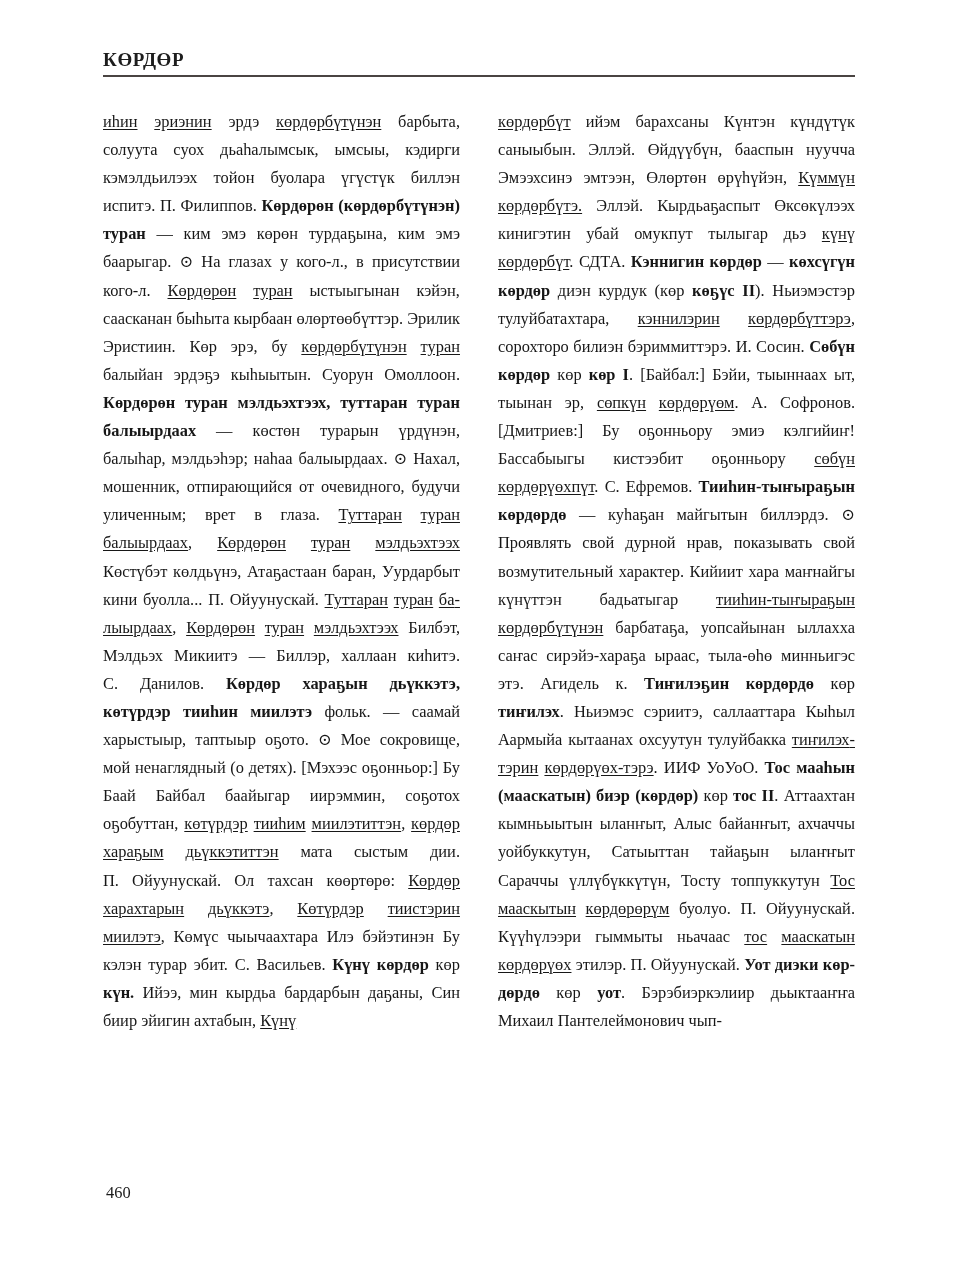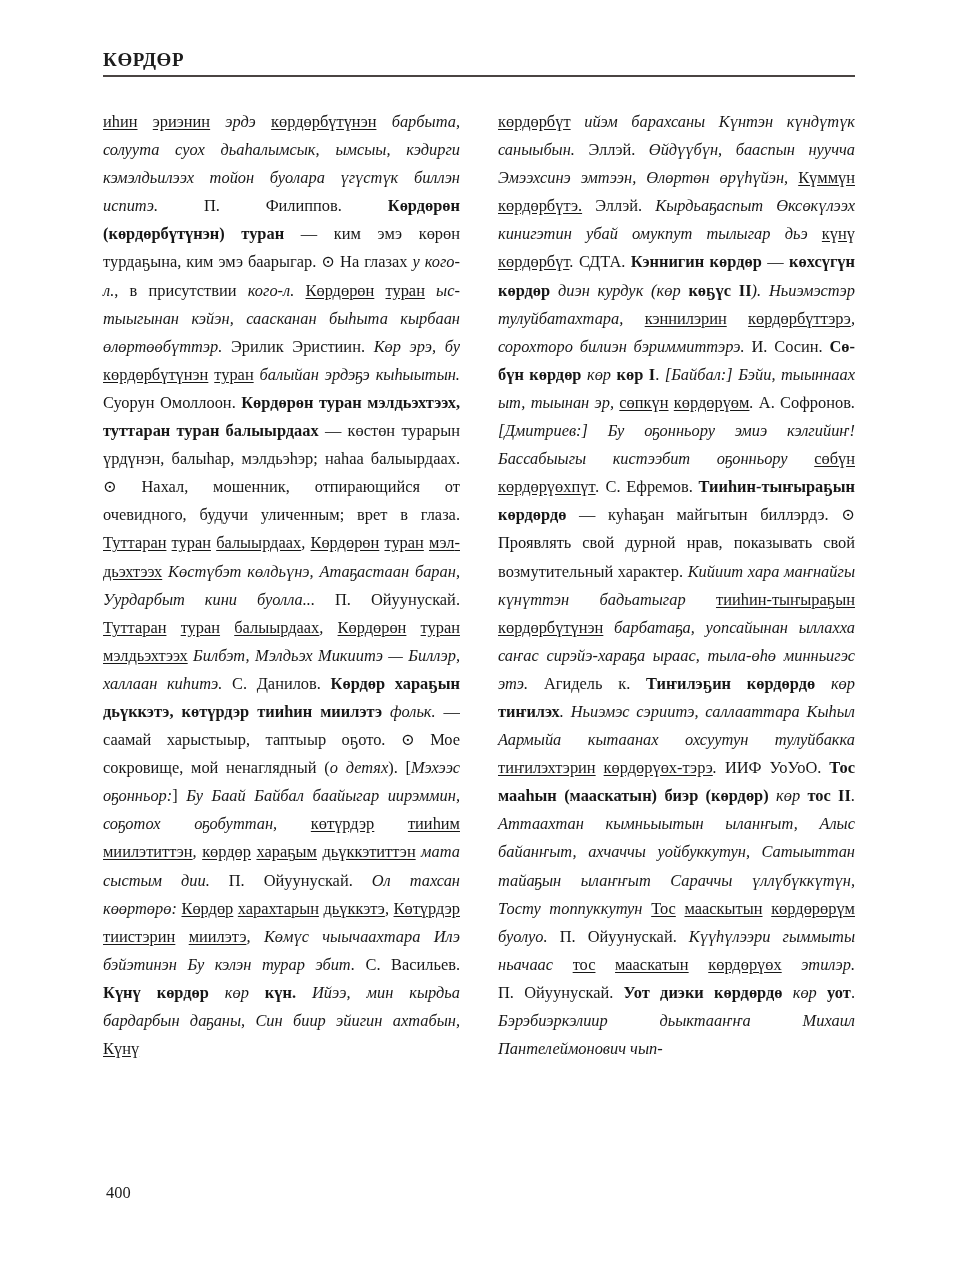--- a/index.html
+++ b/index.html
@@ -63,21 +63,21 @@
     margin: 0;
     font-size: 16.4px;
     line-height: 28.1px;
     text-align: justify;
     text-justify: inter-word;
     hyphens: manual;
     color: #171717;
   }
 
   
-  .it   { font-style: italic; }
+  .it   { }
   .bd   { font-weight: bold; font-style: normal; }
   .ul   { text-decoration: underline; text-underline-offset: 2px; }
   .rm   { font-style: normal; }
   .sym  { font-style: normal; font-weight: normal; }
 
   
   .folio {
     position: absolute;
     left: 106px;
     top: 1183px;
@@ -98,15 +98,15 @@
 
   <div class="columns">
     <div class="col">
       <p><span class="ul">иһин</span> <span class="ul">эриэнин</span> <span class="it">эрдэ</span> <span class="ul">көрдөрбүтүнэн</span> <span class="it">бар­быта, солуута суох дьаһалымсык, ым­сыы, кэдирги кэмэлдьилээх тойон буо­лара үгүстүк биллэн испитэ.</span> <span class="rm">П.&nbsp;Фи­липпов.</span> <span class="bd">Көрдөрөн (көрдөрбүтүнэн) туран</span> <span class="rm">— ким эмэ көрөн турдаҕына, ким эмэ баарыгар.</span> <span class="sym">⊙</span> <span class="rm">На глазах</span> <span class="it">у кого-л.</span><span class="rm">, в присутствии</span> <span class="it">кого-л.</span> <span class="ul">Көрдөрөн</span> <span class="ul">туран</span> <span class="it">ыс­тыыгынан кэйэн, саасканан быһыта кырбаан өлөртөөбүттэр.</span> <span class="rm">Эрилик Эрис­тиин.</span> <span class="it">Көр эрэ, бу</span> <span class="ul">көрдөрбүтүнэн</span> <span class="ul">туран</span> <span class="it">балыйан эрдэҕэ кыһыытын.</span> <span class="rm">Суорун Омоллоон.</span> <span class="bd">Көрдөрөн туран мэлдьэх­тээх, туттаран туран балыырдаах</span> <span class="rm">— көстөн турарын үрдүнэн, балыһар, мэл­дьэһэр; наһаа балыырдаах.</span> <span class="sym">⊙</span> <span class="rm">Нахал, мошенник, отпирающийся от очевидного, будучи уличенным; врет в глаза.</span> <span class="ul">Туттаран</span> <span class="ul">туран</span> <span class="ul">балыырдаах</span><span class="it">,</span> <span class="ul">Көрдөрөн</span> <span class="ul">туран</span> <span class="ul">мэл­дьэхтээх</span> <span class="it">Көстүбэт көлдьүнэ, Атаҕас­таан баран, Уурдарбыт кини буолла...</span> <span class="rm">П.&nbsp;Ойуунускай.</span> <span class="ul">Туттаран</span> <span class="ul">туран</span> <span class="ul">ба­лыырдаах</span><span class="it">,</span> <span class="ul">Көрдөрөн</span> <span class="ul">туран</span> <span class="ul">мэлдьэхтээх</span> <span class="it">Билбэт, Мэлдьэх Микиитэ — Биллэр, халлаан киһитэ.</span> <span class="rm">С.&nbsp;Данилов.</span> <span class="bd">Көрдөр хараҕын дьүккэтэ, көтүрдэр тииһин миилэтэ</span> <span class="it">фольк.</span> <span class="rm">— саамай харыстыыр, таптыыр оҕото.</span> <span class="sym">⊙</span> <span class="rm">Мое сокровище, мой ненаглядный (</span><span class="it">о детях</span><span class="rm">). [</span><span class="it">Мэхээс оҕон­ньор:</span><span class="rm">]</span> <span class="it">Бу Баай Байбал баайыгар иирэм­мин, соҕотох оҕобуттан,</span> <span class="ul">көтүрдэр</span> <span class="ul">тии­һим</span> <span class="ul">миилэтиттэн</span><span class="it">,</span> <span class="ul">көрдөр</span> <span class="ul">хараҕым</span> <span class="ul">дьүккэтиттэн</span> <span class="it">мата сыстым дии.</span> <span class="rm">П.&nbsp;Ойуунускай.</span> <span class="it">Ол тахсан көөртөрө:</span> <span class="ul">Көрдөр</span> <span class="ul">харахтарын</span> <span class="ul">дьүккэтэ</span><span class="it">,</span> <span class="ul">Көтүрдэр</span> <span class="ul">тиистэрин</span> <span class="ul">миилэтэ</span><span class="it">, Көмүс чыычаах­тара Илэ бэйэтинэн Бу кэлэн турар эбит.</span> <span class="rm">С.&nbsp;Васильев.</span> <span class="bd">Күнү көрдөр</span> <span class="it">көр</span> <span class="bd">күн.</span> <span class="it">Ийээ, мин кырдьа бардарбын да­ҕаны, Син биир эйигин ахтабын,</span> <span class="ul">Күнү</span></p>
     </div>
     <div class="col">
       <p><span class="ul">көрдөрбүт</span> <span class="it">ийэм барахсаны Күнтэн күн­дүтүк саныыбын.</span> <span class="rm">Эллэй.</span> <span class="it">Өйдүүбүн, бааспын нуучча Эмээхсинэ эмтээн, Өлөртөн өрүһүйэн,</span> <span class="ul">Күммүн</span> <span class="ul">көрдөрбүтэ.</span> <span class="rm">Эллэй.</span> <span class="it">Кырдьаҕаспыт Өксөкүлээх кини­гэтин убай омукпут тылыгар дьэ</span> <span class="ul">күнү</span> <span class="ul">көрдөрбүт</span><span class="rm">. СДТА.</span> <span class="bd">Кэннигин көрдөр</span> <span class="rm">—</span> <span class="bd">көхсүгүн көрдөр</span> <span class="it">диэн курдук (көр</span> <span class="bd">кө­ҕүс II</span><span class="it">).</span> <span class="it">Ньиэмэстэр тулуйбатахтара,</span> <span class="ul">кэннилэрин</span> <span class="ul">көрдөрбүттэрэ</span><span class="it">, сорохторо билиэн бэриммиттэрэ.</span> <span class="rm">И.&nbsp;Сосин.</span> <span class="bd">Сө­бүн көрдөр</span> <span class="it">көр</span> <span class="bd">көр I</span><span class="rm">.</span> <span class="it">[Байбал:] Бэйи, тыыннаах ыт, тыынан эр,</span> <span class="ul">сөпкүн</span> <span class="ul">көрдө­рүөм</span><span class="it">.</span> <span class="rm">А.&nbsp;Софронов.</span> <span class="it">[Дмитриев:] Бу оҕонньору эмиэ кэлгийиҥ! Бассабыыгы кистээбит оҕонньору</span> <span class="ul">сөбүн</span> <span class="ul">көрдөрүөх­пүт</span><span class="it">.</span> <span class="rm">С.&nbsp;Ефремов.</span> <span class="bd">Тииһин-тыҥыраҕын көрдөрдө</span> <span class="rm">— куһаҕан майгытын биллэр­дэ.</span> <span class="sym">⊙</span> <span class="rm">Проявлять свой дурной нрав, показывать свой возмутительный характер.</span> <span class="it">Кийиит хара маҥнайгы күнүттэн ба­дьатыгар</span> <span class="ul">тииһин-тыҥыраҕын</span> <span class="ul">көрдөрбү­түнэн</span> <span class="it">барбатаҕа, уопсайынан ыллахха саҥас сирэйэ-хараҕа ыраас, тыла-өһө минньигэс этэ.</span> <span class="rm">Агидель к.</span> <span class="bd">Тиҥилэҕин көрдөрдө</span> <span class="it">көр</span> <span class="bd">тиҥилэх</span><span class="it">.</span> <span class="it">Ньиэмэс сэрии­тэ, саллааттара Кыһыл Аармыйа кы­таанах охсуутун тулуйбакка</span> <span class="ul">тиҥилэх­тэрин</span> <span class="ul">көрдөрүөх-тэрэ</span><span class="it">.</span> <span class="rm">ИИФ УоУоО.</span> <span class="bd">Тос мааһын (мааскатын) биэр (көрдөр)</span> <span class="it">көр</span> <span class="bd">тос II</span><span class="rm">.</span> <span class="it">Аттаахтан кымньыытын ыланҥыт, Алыс байанҥыт, ахчаччы уой­буккутун, Сатыыттан тайаҕын ылаҥ­ҥыт Сараччы үллүбүккүтүн, Тосту топпуккутун</span> <span class="ul">Тос</span> <span class="ul">мааскытын</span> <span class="ul">көрдөрөрүм</span> <span class="it">буолуо.</span> <span class="rm">П.&nbsp;Ойуунускай.</span> <span class="it">Күүһүлээри гым­мыты ньачаас</span> <span class="ul">тос</span> <span class="ul">мааскатын</span> <span class="ul">көрдөрүөх</span> <span class="it">этилэр.</span> <span class="rm">П.&nbsp;Ойуунускай.</span> <span class="bd">Уот диэки көр­дөрдө</span> <span class="it">көр</span> <span class="bd">уот</span><span class="rm">.</span> <span class="it">Бэрэбиэркэлиир дьык­тааҥҥа Михаил Пантелеймонович чып-</span></p>
     </div>
   </div>
 
-  <div class="folio">400</div>
+  <div class="folio">460</div>
 
 </div>
 
 </body></html>

